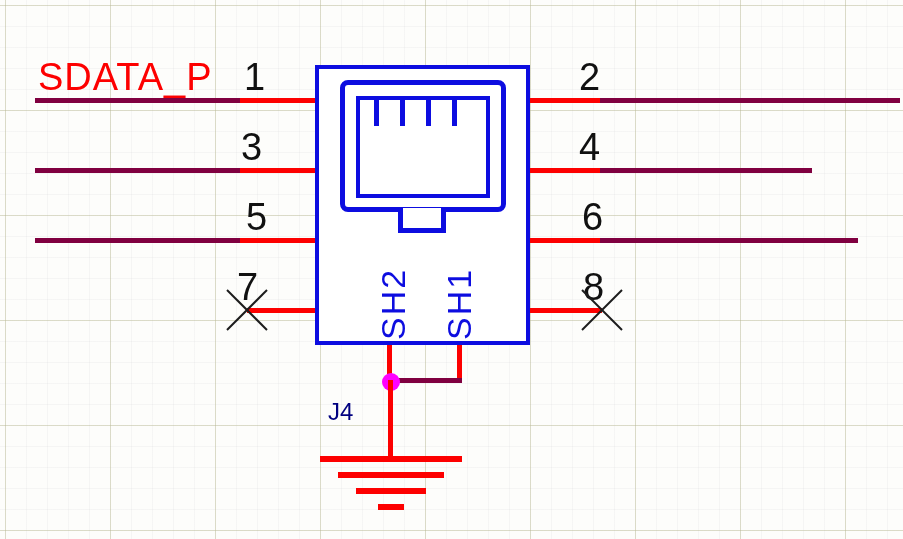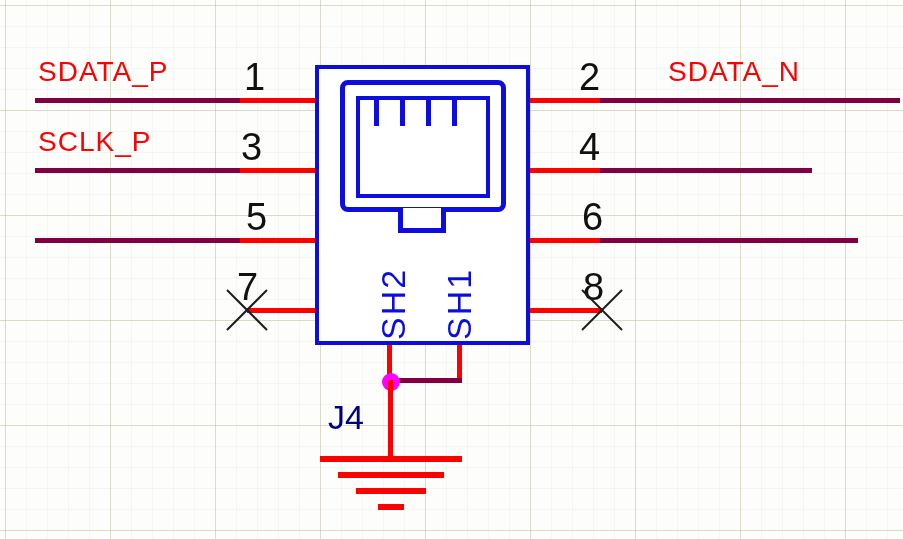--- a/index.html
+++ b/index.html
@@ -27,21 +27,21 @@
     height: 5px;
     background: var(--pin, #fd0000);
   }
   .vpin-line {
     position: absolute;
     width: 5px;
     background: var(--pin, #fd0000);
   }
   .net-label {
     position: absolute;
-    font-size: 28px;
+    font-size: 38px;
     line-height: 1;
     letter-spacing: 1px;
     color: var(--net-label, #fd0000);
     white-space: nowrap;
   }
   .pin-num {
     position: absolute;
     font-size: 38px;
     line-height: 1;
     color: var(--pin-number, #111111);
@@ -94,57 +94,55 @@
   }
   .gnd { position: absolute; left: 320px; top: 380px; width: 142px; height: 132px; }
   .gnd div { position: absolute; background: var(--pin, #fd0000); }
   .gnd .stem { left: 68px; top: 0; width: 5px; height: 80px; }
   .gnd .bar1 { left: 0;    top: 76px;  width: 142px; height: 6px; }
   .gnd .bar2 { left: 18px; top: 92px;  width: 106px; height: 6px; }
   .gnd .bar3 { left: 36px; top: 108px; width: 70px;  height: 6px; }
   .gnd .bar4 { left: 58px; top: 124px; width: 26px;  height: 6px; }
   .designator {
     position: absolute;
-    font-size: 34px;
+    font-size: 24px;
     line-height: 1;
     color: var(--designator, #000080);
   }
   .nc { position: absolute; }
   .nc line { stroke: #1c1c1c; stroke-width: 2px; }
 </style>
 </head>
 <body>
 
 <div class="canvas">
 
   <div class="net-wire" style="left:35px; top:98px; width:205px"></div>
   <div class="net-label" style="left:38px; top:58px">SDATA_P</div>
   <div class="pin-num" style="left:244px; top:58px">1</div>
   <div class="pin-line" style="left:240px; top:98px; width:77px"></div>
 
   <div class="net-wire" style="left:35px; top:168px; width:205px"></div>
-  <div class="net-label" style="left:38px; top:128px">SCLK_P</div>
   <div class="pin-num" style="left:241px; top:128px">3</div>
   <div class="pin-line" style="left:240px; top:168px; width:77px"></div>
 
   <div class="net-wire" style="left:35px; top:238px; width:205px"></div>
   <div class="pin-num" style="left:246px; top:198px">5</div>
   <div class="pin-line" style="left:240px; top:238px; width:77px"></div>
 
   <div class="pin-num" style="left:237px; top:268px">7</div>
   <div class="pin-line" style="left:247px; top:308px; width:70px"></div>
   <svg class="nc" style="left:223px; top:286px" width="48" height="48">
     <line x1="4" y1="4" x2="44" y2="44"></line>
     <line x1="44" y1="4" x2="4" y2="44"></line>
   </svg>
 
   <div class="pin-line" style="left:528px; top:98px; width:74px"></div>
   <div class="pin-num" style="left:579px; top:58px">2</div>
   <div class="net-wire" style="left:600px; top:98px; width:300px"></div>
-  <div class="net-label" style="left:668px; top:58px">SDATA_N</div>
 
   <div class="pin-line" style="left:528px; top:168px; width:74px"></div>
   <div class="pin-num" style="left:579px; top:128px">4</div>
   <div class="net-wire" style="left:600px; top:168px; width:212px"></div>
 
   <div class="pin-line" style="left:528px; top:238px; width:74px"></div>
   <div class="pin-num" style="left:582px; top:198px">6</div>
   <div class="net-wire" style="left:600px; top:238px; width:258px"></div>
 
   <div class="pin-line" style="left:528px; top:308px; width:74px"></div>

